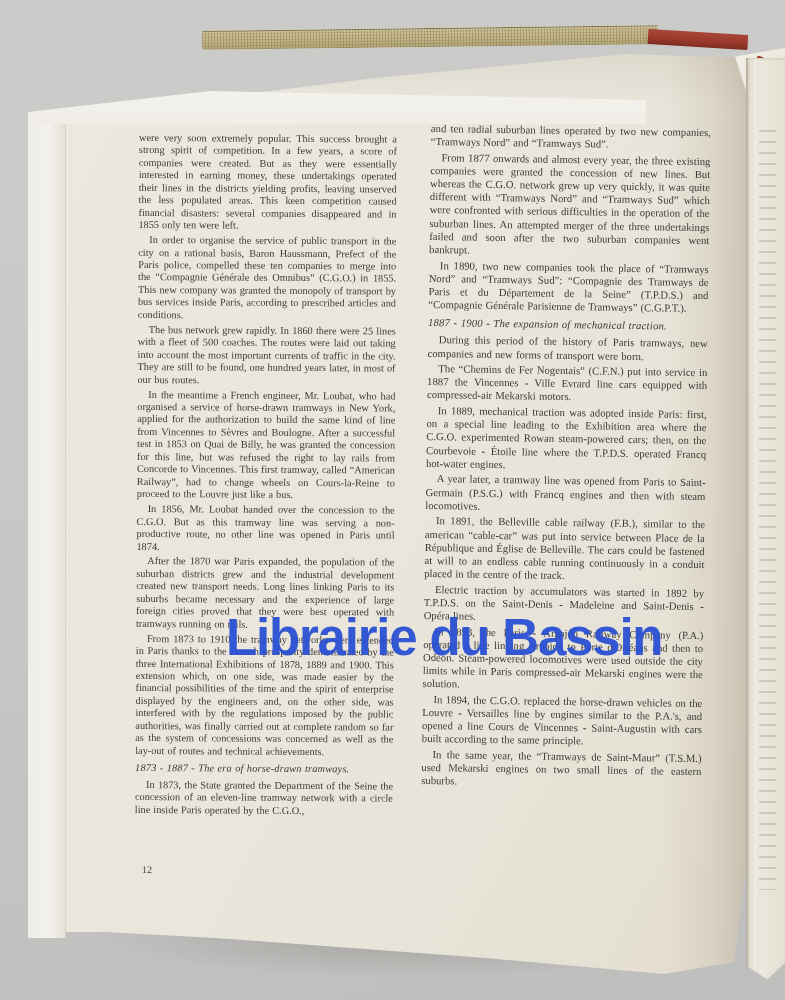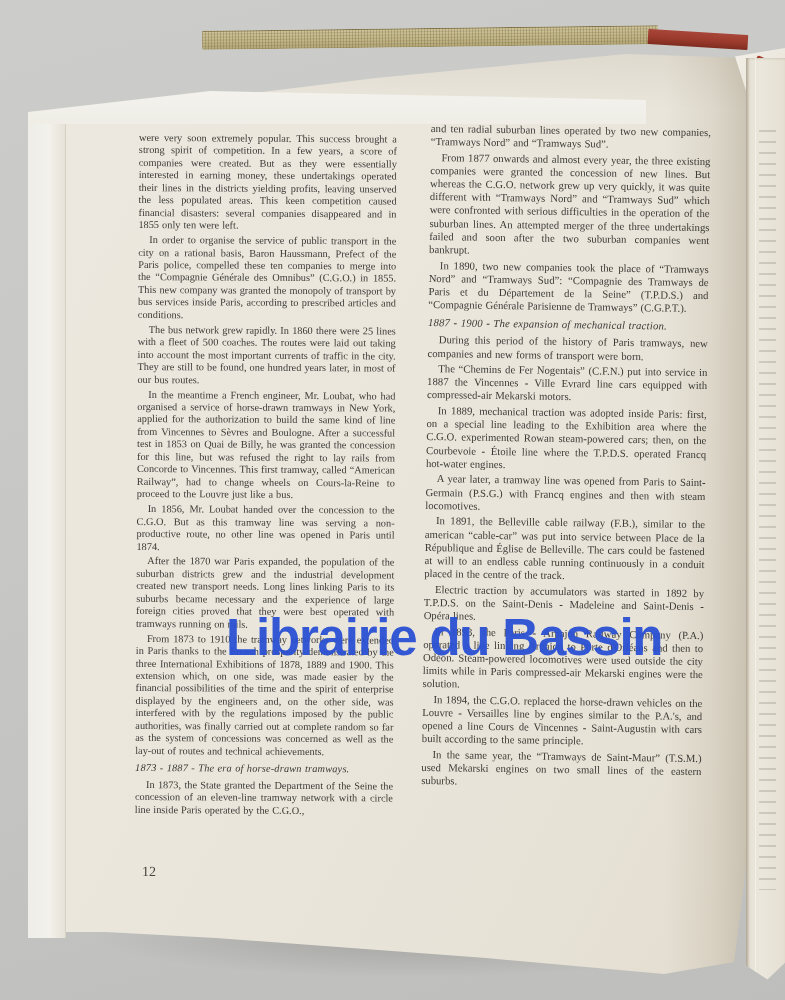--- a/index.html
+++ b/index.html
@@ -78,21 +78,21 @@
     position:absolute;color:#3b3a36;text-align:justify;
     font-family:"Liberation Serif", serif;
     word-spacing:0.5px;
   }
   .col-left{left:73px;top:86px;width:258px;font-size:10.3px;line-height:12.45px;transform:rotate(0.35deg);transform-origin:top left;}
   .col-right{left:365px;top:76px;width:280px;font-size:10.7px;line-height:13.15px;transform:rotate(0.85deg);transform-origin:top left;}
   .para{margin:0 0 2.5px 0;}
   .para.indent{text-indent:11px;}
   .section-heading{font-style:italic;margin:5px 0 4px 0;letter-spacing:0.2px;}
   .page-number{
-    position:absolute;left:76px;top:818px;font-size:14px;color:#44433f;
+    position:absolute;left:76px;top:818px;font-size:10px;color:#44433f;
     transform:rotate(0.35deg);
   }
   
   .watermark{
     position:absolute;left:226px;top:608px;z-index:50;
     font-family:"Liberation Sans", sans-serif;
     font-size:51px;font-weight:bold;letter-spacing:-1.2px;
     color:#2b51d3;opacity:0.95;white-space:nowrap;
   }
 </style>

